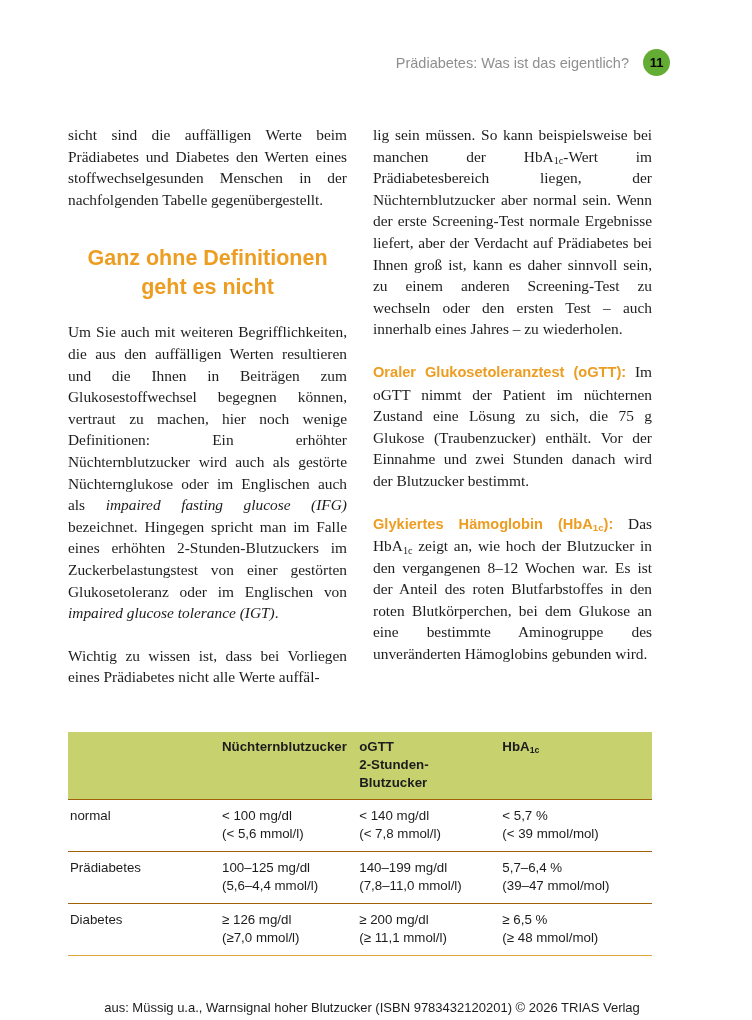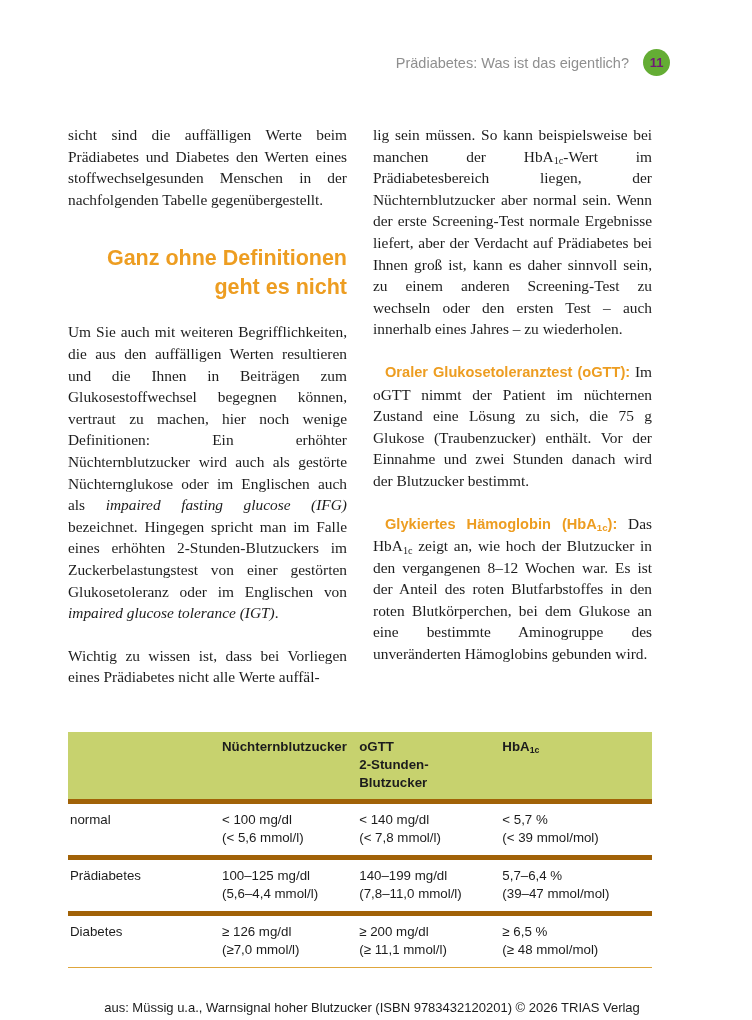--- a/index.html
+++ b/index.html
@@ -26,21 +26,21 @@
   }
   .header-title {
     color: #8f8f8f;
     font-size: 14.5px;
     white-space: nowrap;
   }
   .page-badge {
     width: 27px; height: 27px;
     border-radius: 50%;
     background: #64ad34;
-    color: #701a75;
+    color: #000000;
     font-size: 13px; font-weight: 700;
     display: flex; align-items: center; justify-content: center;
   }
 
   
   .content {
     position: absolute;
     top: 124px; left: 68px; right: 68px;
   }
   .columns { display: flex; gap: 26px; }
@@ -51,29 +51,28 @@
     text-align: justify;
   }
   .para { margin: 0 0 21px 0; }
   .para:last-child { margin-bottom: 0; }
   .section-heading {
     font-family: "Liberation Sans", sans-serif;
     font-weight: 700;
     font-size: 21.5px;
     line-height: 29px;
     color: #ed9d21;
-    text-align: right;
+    text-align: center;
     margin: 34px 0 19px 0;
   }
   .lead {
     font-family: "Liberation Sans", sans-serif;
     font-weight: 700;
     font-size: 14.6px;
     color: #ed9d21;
-    margin-left: 12px;
   }
   .it { font-style: italic; }
   sub.sb {
     font-size: 0.66em;
     line-height: 0;
     vertical-align: baseline;
     position: relative;
     top: 0.28em;
   }
 
@@ -105,21 +104,21 @@
     text-align: left;
     vertical-align: top;
     font-weight: 700;
     padding: 6px 8px 7px 8px;
   }
   table.lab thead th.rowhead-blank { padding-left: 2px; }
   table.lab tbody th, table.lab tbody td {
     text-align: left;
     vertical-align: top;
     padding: 7px 8px 8px 8px;
-    border-top: 5px solid #a16207;
+    border-top: 1px solid #a16207;
   }
   table.lab tbody th {
     font-weight: 400;
     padding-left: 2px;
   }
   table.lab tbody tr:last-child th,
   table.lab tbody tr:last-child td {
     border-bottom: 1px solid #dfa63c;
   }
 

